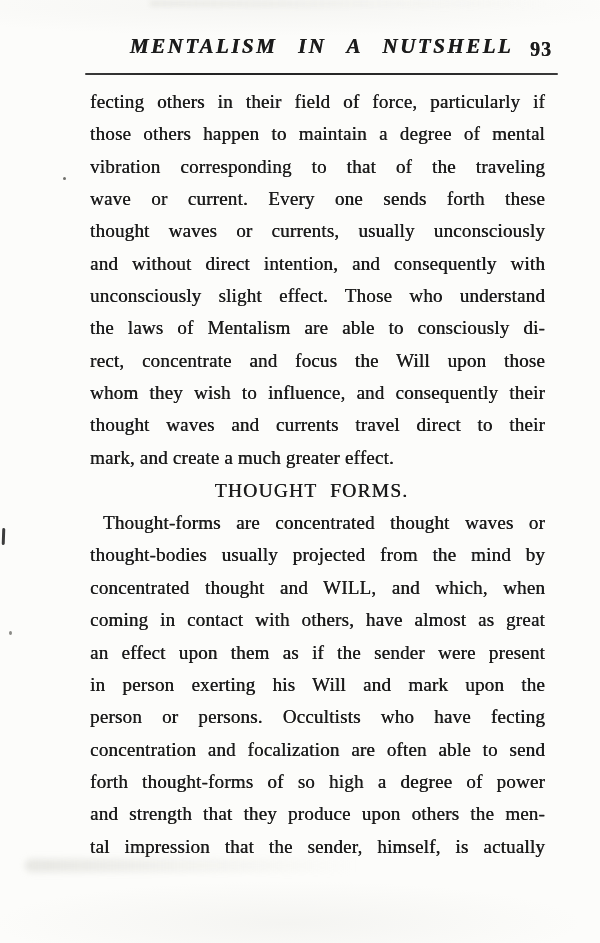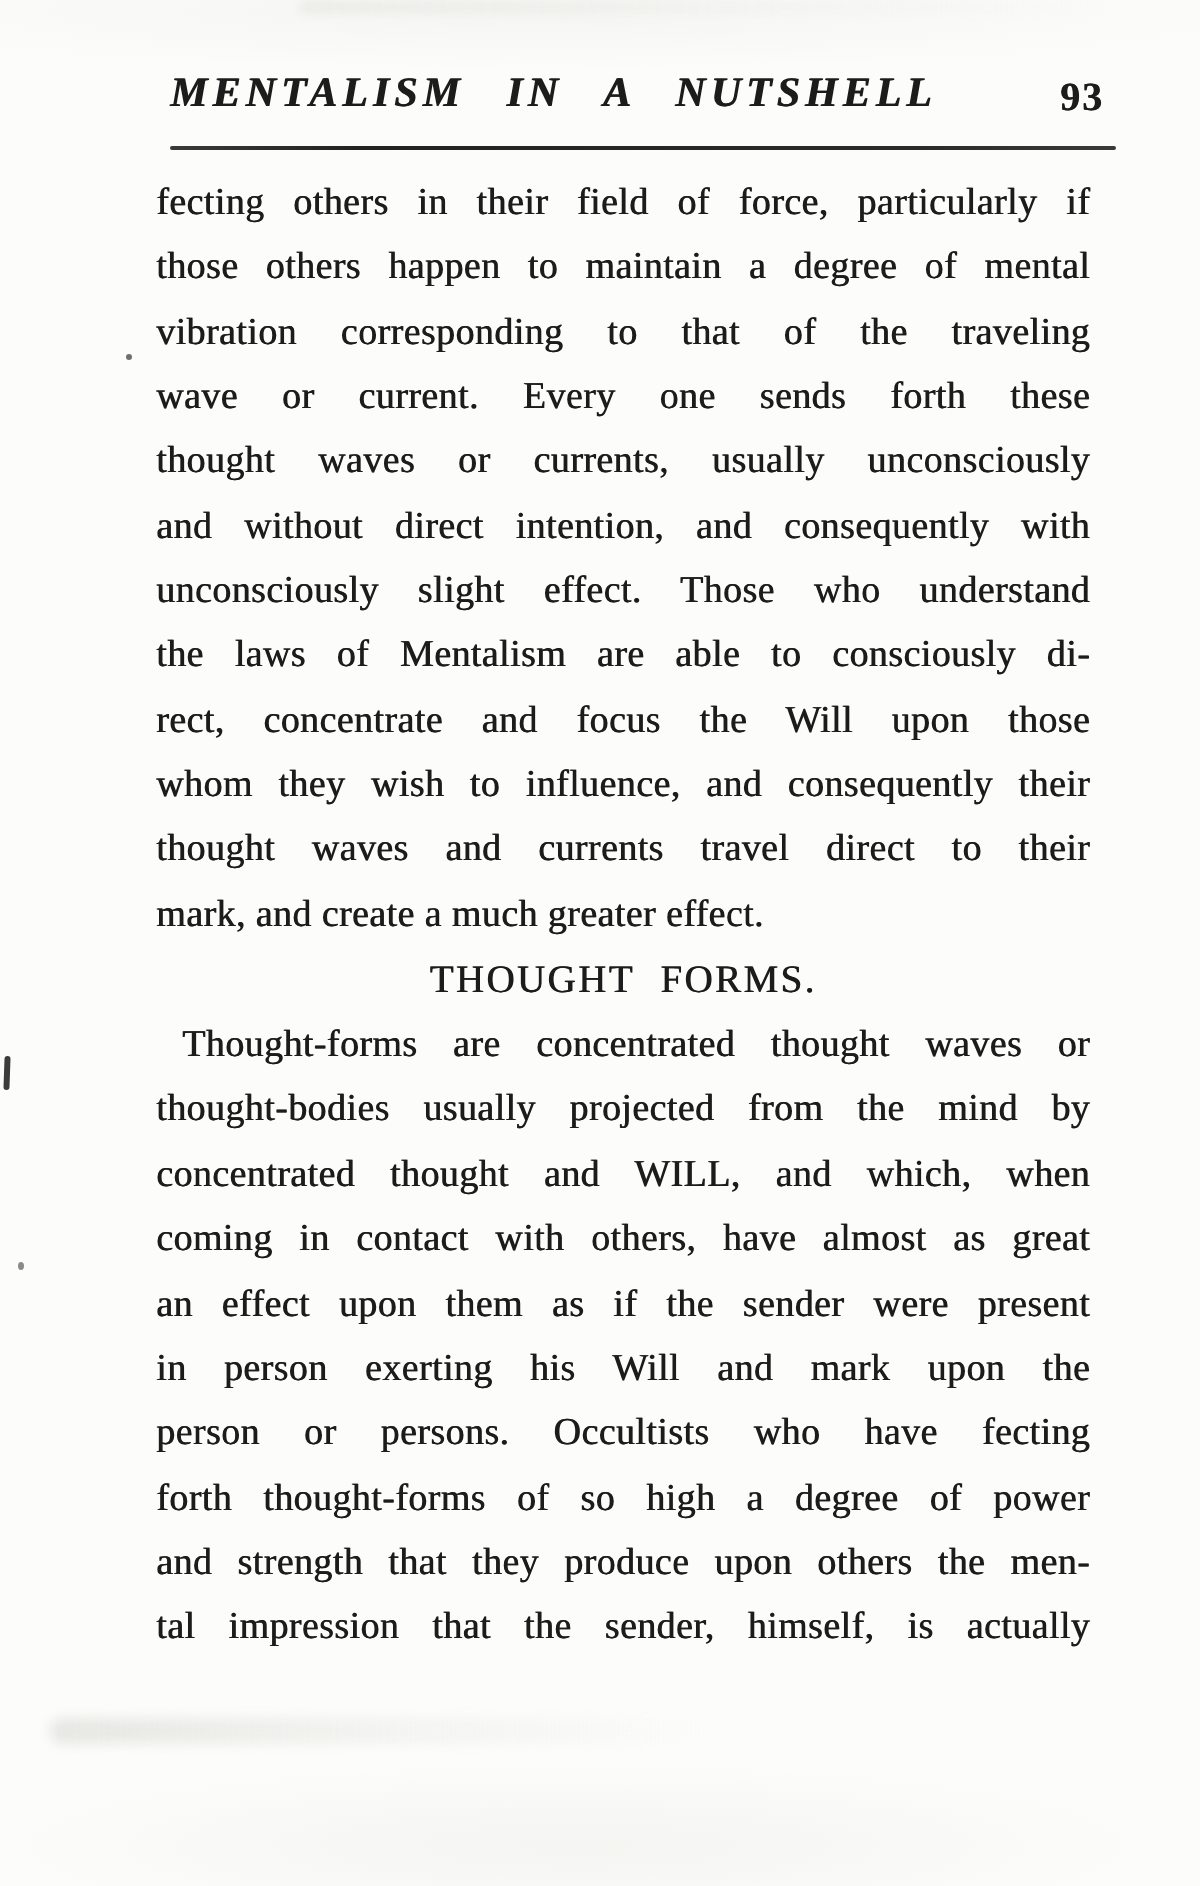--- a/index.html
+++ b/index.html
@@ -23,21 +23,21 @@
   
   .running-head {
     position: absolute;
     left: 85px;
     top: 34px;
     width: 473px;
     height: 34px;
   }
   .rh-title {
     display: block;
-    text-align: left;
+    text-align: center;
     font-style: italic;
     font-weight: bold;
     font-size: 21px;
     letter-spacing: 2.5px;
     word-spacing: 13px;
     white-space: nowrap;
     text-shadow: 0.4px 0 0 currentColor;
   }
   .rh-page {
     position: absolute;
@@ -69,20 +69,21 @@
   .line {
     height: 32.35px;
     line-height: 32.35px;
     font-size: 19px;
     letter-spacing: 0.2px;
     text-align: justify;
     text-align-last: justify;
     -moz-text-align-last: justify;
     white-space: normal;
     text-shadow: 0.35px 0 0 currentColor;
+    margin-left: 12px;
   }
   .line.last {
     text-align-last: left;
     -moz-text-align-last: left;
   }
   .line.indent {
     text-indent: 13px;
   }
   .section-heading {
     height: 33px;
@@ -173,20 +174,21 @@
 
     <div class="section-heading">THOUGHT FORMS.</div>
 
     <div class="line indent">Thought-forms are concentrated thought waves or</div>
     <div class="line">thought-bodies usually projected from the mind by</div>
     <div class="line">concentrated thought and WILL, and which, when</div>
     <div class="line">coming in contact with others, have almost as great</div>
     <div class="line">an effect upon them as if the sender were present</div>
     <div class="line">in person exerting his Will and mark upon the</div>
     <div class="line">person or persons.  Occultists who have fecting</div>
+    <div class="line">concentration and focalization are often able to send</div>
     <div class="line">forth thought-forms of so high a degree of power</div>
     <div class="line">and strength that they produce upon others the men-</div>
     <div class="line">tal impression that the sender, himself, is actually</div>
   </div>
 
   <div class="speck-dash"></div>
   <div class="speck-dot-1"></div>
   <div class="speck-dot-2"></div>
   <div class="smudge-bottom"></div>
 

